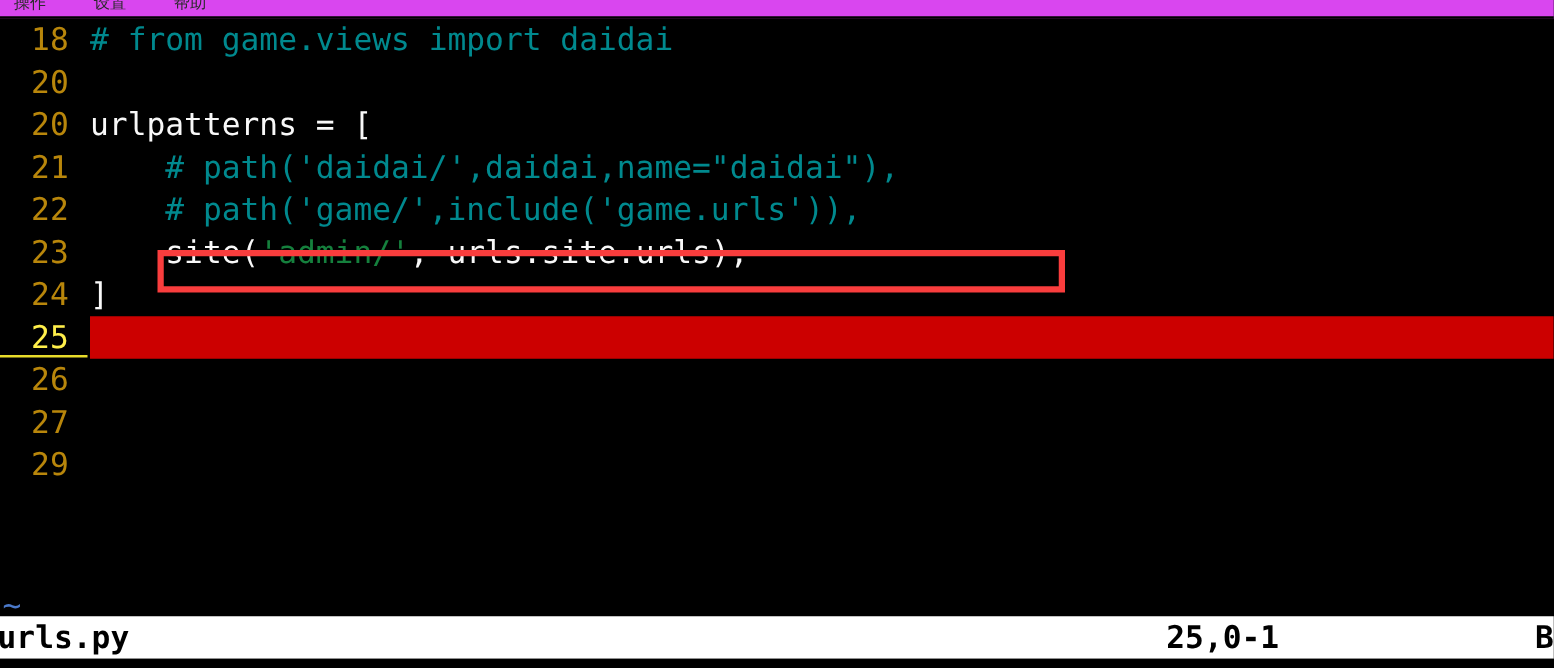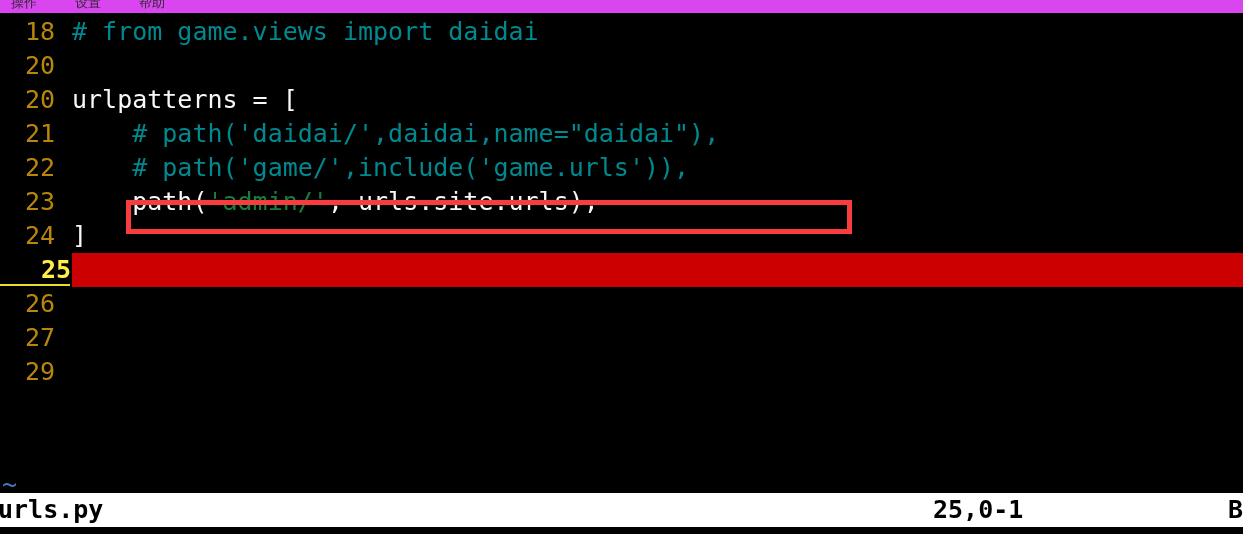--- a/index.html
+++ b/index.html
@@ -67,22 +67,21 @@
     left: 0;
     top: 0;
     width: 55px;
     text-align: right;
     color: #b8860b;
     font-size: 25px;
     line-height: 34px;
   }
   .code-line.current .lnum {
     color: #ffef4a;
-    font-weight: bold;
-    padding-left: 16px;
+    font-weight: normal;
   }
   .code-line.current .lnum::after {
     content: "";
     position: absolute;
     left: 0;
     bottom: 1px;
     width: 70px;
     height: 2px;
     background: #e8dc2a;
   }
@@ -174,21 +173,21 @@
   </div>
 </div>
 
 <div id="editor">
   <div id="code-lines">
       <div class="code-line"><span class="lnum">18</span><span class="ltext"><span class="tok-comment"># from game.views import daidai</span></span></div>
       <div class="code-line"><span class="lnum">20</span><span class="ltext"></span></div>
       <div class="code-line"><span class="lnum">20</span><span class="ltext"><span class="tok-plain">urlpatterns = [</span></span></div>
       <div class="code-line"><span class="lnum">21</span><span class="ltext"><span class="tok-comment">    # path('daidai/',daidai,name="daidai"),</span></span></div>
       <div class="code-line"><span class="lnum">22</span><span class="ltext"><span class="tok-comment">    # path('game/',include('game.urls')),</span></span></div>
-      <div class="code-line"><span class="lnum">23</span><span class="ltext"><span class="tok-plain">    path(</span><span class="tok-str">'admin/'</span><span class="tok-plain">, urls.site.urls),</span></span></div>
+      <div class="code-line"><span class="lnum">23</span><span class="ltext"><span class="tok-plain">    site(</span><span class="tok-str">'admin/'</span><span class="tok-plain">, urls.site.urls),</span></span></div>
       <div class="code-line"><span class="lnum">24</span><span class="ltext"><span class="tok-plain">]</span></span></div>
       <div class="code-line current"><span class="lnum">25</span><span id="cursor-bar" style="background: rgb(204, 0, 0);"></span><span class="ltext"></span></div>
       <div class="code-line"><span class="lnum">26</span><span class="ltext"></span></div>
       <div class="code-line"><span class="lnum">27</span><span class="ltext"></span></div>
       <div class="code-line"><span class="lnum">29</span><span class="ltext"></span></div>
     </div>
 
   <div id="tilde-row">~</div>
 
   <div id="annot-rect" style="border-color: rgb(249, 61, 61);"></div>

